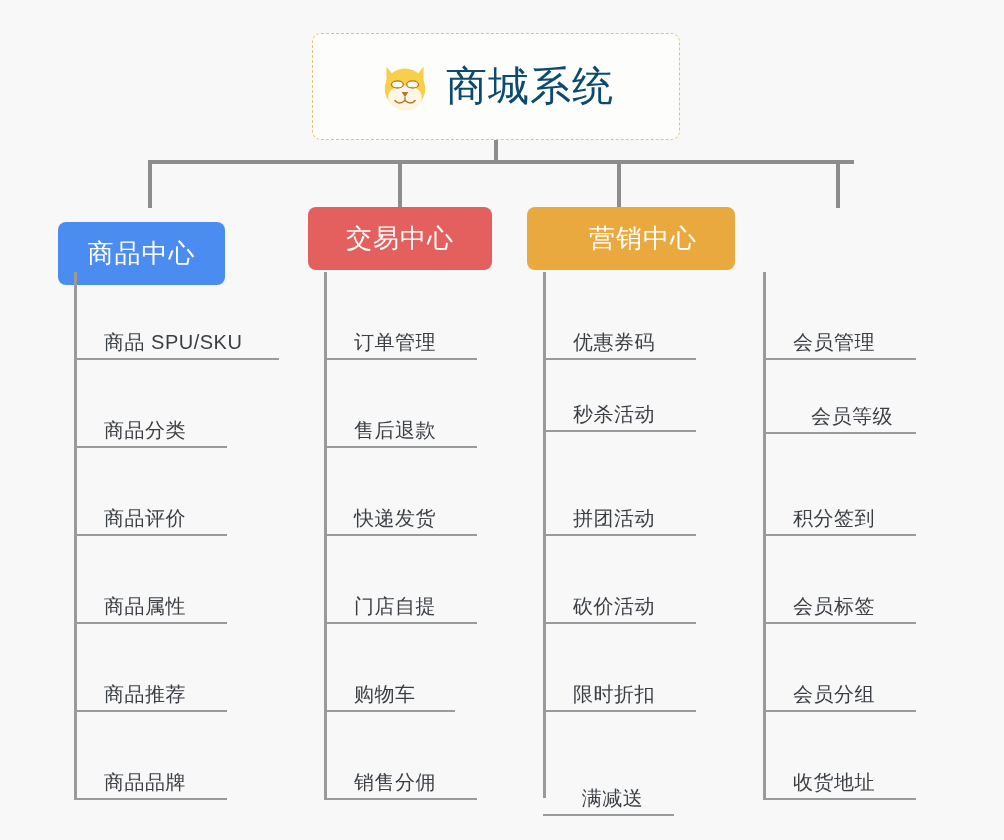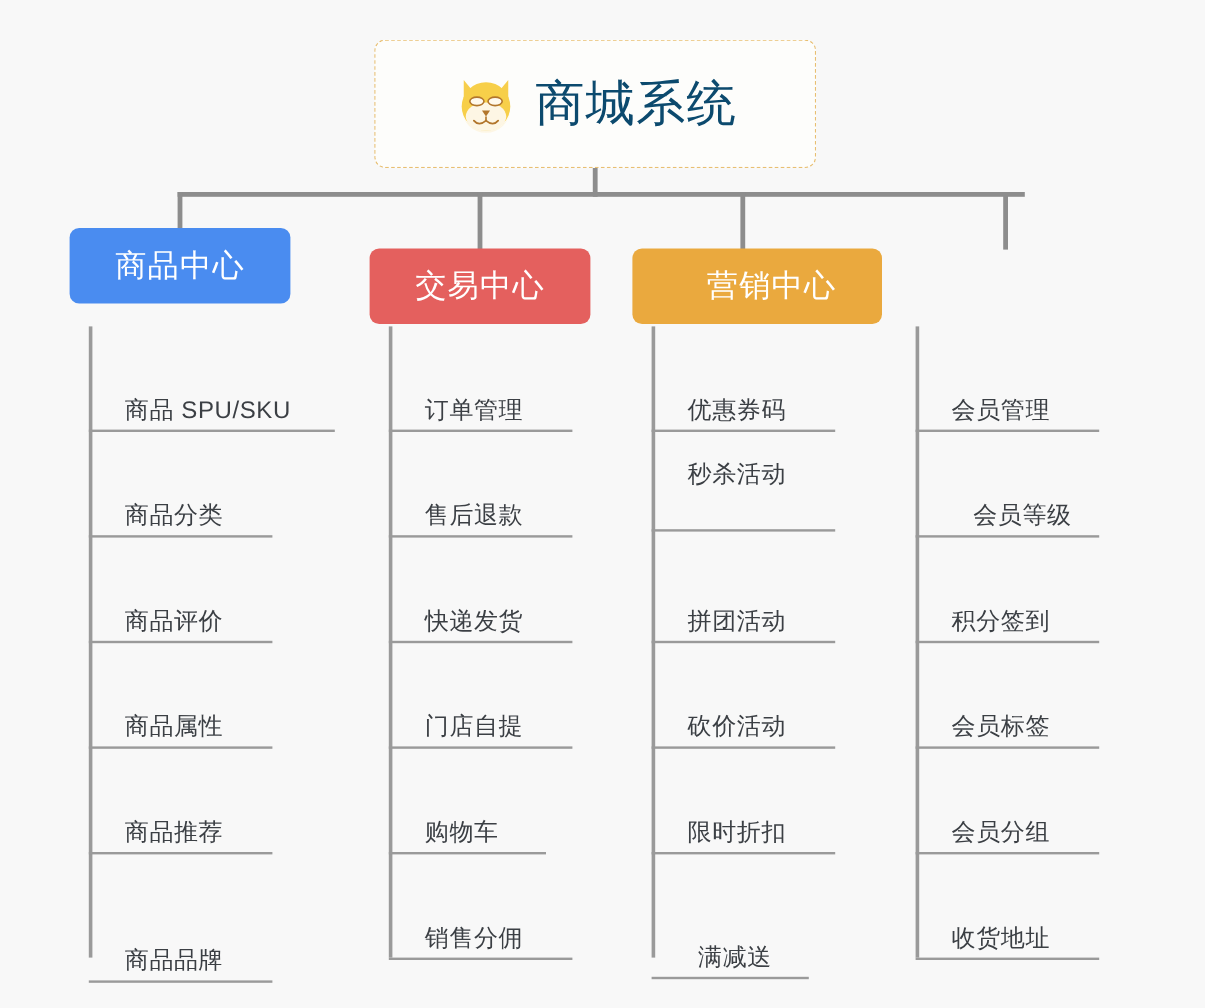--- a/index.html
+++ b/index.html
@@ -129,21 +129,21 @@
     <span class="root-title">商城系统</span>
   </div>
 
   <div class="conn conn-v" style="left:494px; top:140px; height:24px;"></div>
   <div class="conn conn-h" style="left:148px; top:160px; width:706px;"></div>
   <div class="conn conn-v" style="left:148px; top:160px; height:48px;"></div>
   <div class="conn conn-v" style="left:398px; top:160px; height:48px;"></div>
   <div class="conn conn-v" style="left:617px; top:160px; height:48px;"></div>
   <div class="conn conn-v" style="left:836px; top:160px; height:48px;"></div>
 
-  <div class="cat-box" style="left:58px; top:190px; width:184px; background:#4a8cf0;">
+  <div class="cat-box" style="left:58px; top:222px; width:167px; background:#4a8cf0;">
     <span>商品中心</span>
   </div>
   <div class="cat-box" style="left:308px; top:207px; width:184px; background:#e4605e;">
     <span>交易中心</span>
   </div>
   <div class="cat-box" style="left:527px; top:207px; width:184px; background:#eaa93e;padding-left:24px;">
     <span>营销中心</span>
   </div>
 
   <div class="leaf-col" style="left:74px;">
@@ -156,21 +156,21 @@
     </div>
     <div class="leaf-item" style="top:176px; width:153px;">
       <span class="leaf-label">商品评价</span>
     </div>
     <div class="leaf-item" style="top:264px; width:153px;">
       <span class="leaf-label">商品属性</span>
     </div>
     <div class="leaf-item" style="top:352px; width:153px;">
       <span class="leaf-label">商品推荐</span>
     </div>
-    <div class="leaf-item" style="top:459px; width:153px;">
+    <div class="leaf-item" style="top:440px; width:153px;">
       <span class="leaf-label">商品品牌</span>
     </div>
   </div>
 
   <div class="leaf-col" style="left:324px;">
     <div class="leaf-spine"></div>
     <div class="leaf-item" style="top:0px; width:153px;">
       <span class="leaf-label">订单管理</span>
     </div>
     <div class="leaf-item" style="top:88px; width:153px;align-items:flex-end;">
@@ -188,21 +188,21 @@
     <div class="leaf-item" style="top:440px; width:153px;">
       <span class="leaf-label">销售分佣</span>
     </div>
   </div>
 
   <div class="leaf-col" style="left:543px;">
     <div class="leaf-spine"></div>
     <div class="leaf-item" style="top:0px; width:153px;">
       <span class="leaf-label">优惠券码</span>
     </div>
-    <div class="leaf-item" style="top:83px; width:153px;align-items:center;">
+    <div class="leaf-item" style="top:72px; width:153px;">
       <span class="leaf-label">秒杀活动</span>
     </div>
     <div class="leaf-item" style="top:176px; width:153px;">
       <span class="leaf-label">拼团活动</span>
     </div>
     <div class="leaf-item" style="top:264px; width:153px;">
       <span class="leaf-label">砍价活动</span>
     </div>
     <div class="leaf-item" style="top:352px; width:153px;">
       <span class="leaf-label">限时折扣</span>
@@ -210,21 +210,21 @@
     <div class="leaf-item" style="top:456px; width:131px;justify-content:center;">
       <span class="leaf-label">满减送</span>
     </div>
   </div>
 
   <div class="leaf-col" style="left:763px;">
     <div class="leaf-spine"></div>
     <div class="leaf-item" style="top:0px; width:153px;">
       <span class="leaf-label">会员管理</span>
     </div>
-    <div class="leaf-item" style="top:88px; width:153px;padding-left:48px;">
+    <div class="leaf-item" style="top:74px; width:153px;padding-left:48px;">
       <span class="leaf-label">会员等级</span>
     </div>
     <div class="leaf-item" style="top:176px; width:153px;">
       <span class="leaf-label">积分签到</span>
     </div>
     <div class="leaf-item" style="top:264px; width:153px;">
       <span class="leaf-label">会员标签</span>
     </div>
     <div class="leaf-item" style="top:352px; width:153px;">
       <span class="leaf-label">会员分组</span>

